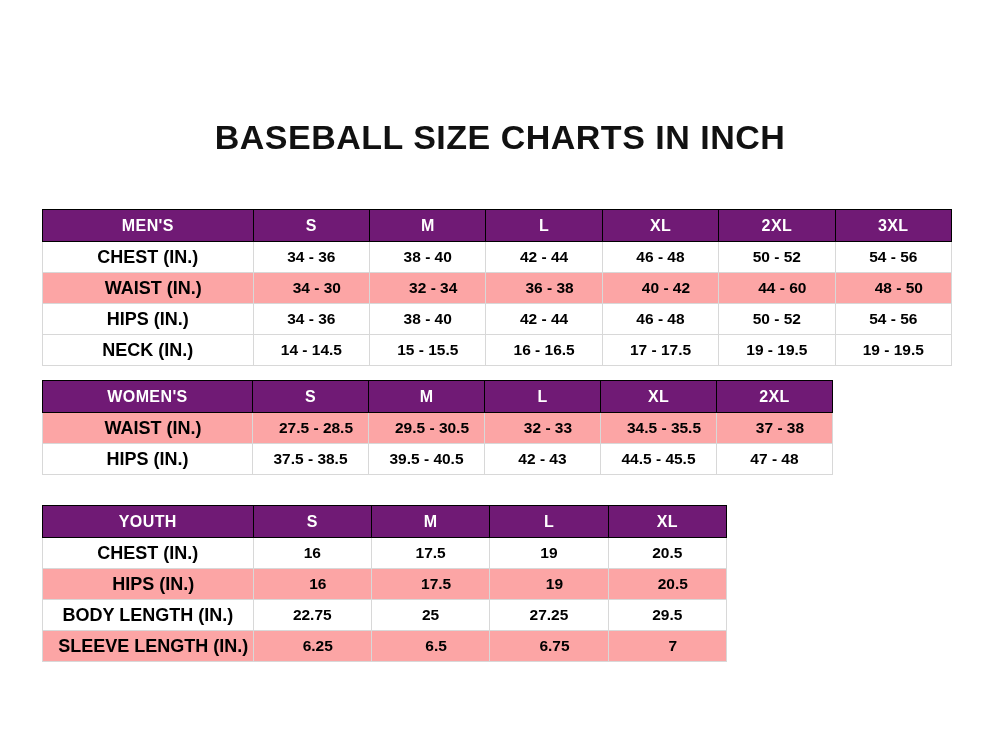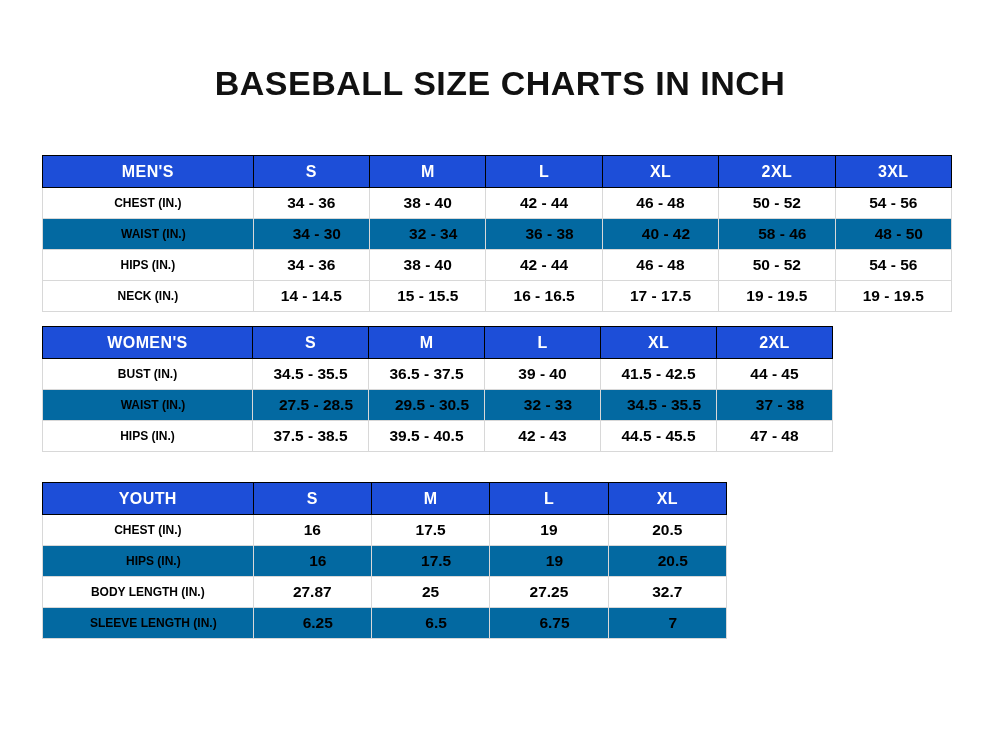--- a/index.html
+++ b/index.html
@@ -18,21 +18,21 @@
     position: relative;
     width: 1000px;
     height: 752px;
     box-sizing: border-box;
   }
   .title {
     text-align: center;
     font-size: 34px;
     font-weight: bold;
     letter-spacing: 0.5px;
-    padding-top: 64px;
+    padding-top: 118px;
     color: #111111;
   }
   .tables {
     padding: 0 42px;
     margin-top: 52px;
   }
   table {
     border-collapse: collapse;
     table-layout: fixed;
     font-size: 15.5px;
@@ -43,36 +43,36 @@
   table.youth { width: 685px; margin-top: 30px; border-radius: 30px; }
 
   th, td {
     border: 1px solid #d8d8d8;
     text-align: center;
     height: 30px;
     padding: 0 4px;
     white-space: nowrap;
   }
   thead th {
-    background: #1d4ed8;
+    background: #701a75;
     color: #ffffff;
     border: 1px solid #000000;
     height: 31px;
     font-size: 16px;
     letter-spacing: 0.4px;
   }
   tbody td {
     background: #ffffff;
   }
   tbody tr.alt td {
-    background: #0369a1;
+    background: #fca5a5;
     padding-left: 15px;
   }
   tbody td.rowhead {
-    font-size: 12px;
+    font-size: 18px;
   }
   .mens col.label { width: 210px; }
   .mens col.val { width: 116px; }
   .womens col.label { width: 210px; }
   .womens col.val { width: 116px; }
   .youth col.label { width: 210px; }
   .youth col.val { width: 118px; }
 </style>
 </head>
 <body>
@@ -113,21 +113,21 @@
           <td>46 - 48</td>
           <td>50 - 52</td>
           <td>54 - 56</td>
         </tr>
         <tr class="alt">
           <td class="rowhead">WAIST (IN.)</td>
           <td>34 - 30</td>
           <td>32 - 34</td>
           <td>36 - 38</td>
           <td>40 - 42</td>
-          <td>58 - 46</td>
+          <td>44 - 60</td>
           <td>48 - 50</td>
         </tr>
         <tr>
           <td class="rowhead">HIPS (IN.)</td>
           <td>34 - 36</td>
           <td>38 - 40</td>
           <td>42 - 44</td>
           <td>46 - 48</td>
           <td>50 - 52</td>
           <td>54 - 56</td>
@@ -157,28 +157,20 @@
         <tr>
           <th>WOMEN'S</th>
           <th>S</th>
           <th>M</th>
           <th>L</th>
           <th>XL</th>
           <th>2XL</th>
         </tr>
       </thead>
       <tbody>
-        <tr>
-          <td class="rowhead">BUST (IN.)</td>
-          <td>34.5 - 35.5</td>
-          <td>36.5 - 37.5</td>
-          <td>39 - 40</td>
-          <td>41.5 - 42.5</td>
-          <td>44 - 45</td>
-        </tr>
         <tr class="alt">
           <td class="rowhead">WAIST (IN.)</td>
           <td>27.5 - 28.5</td>
           <td>29.5 - 30.5</td>
           <td>32 - 33</td>
           <td>34.5 - 35.5</td>
           <td>37 - 38</td>
         </tr>
         <tr>
           <td class="rowhead">HIPS (IN.)</td>
@@ -218,24 +210,24 @@
         </tr>
         <tr class="alt">
           <td class="rowhead">HIPS (IN.)</td>
           <td>16</td>
           <td>17.5</td>
           <td>19</td>
           <td>20.5</td>
         </tr>
         <tr>
           <td class="rowhead">BODY LENGTH (IN.)</td>
-          <td>27.87</td>
+          <td>22.75</td>
           <td>25</td>
           <td>27.25</td>
-          <td>32.7</td>
+          <td>29.5</td>
         </tr>
         <tr class="alt">
           <td class="rowhead">SLEEVE LENGTH (IN.)</td>
           <td>6.25</td>
           <td>6.5</td>
           <td>6.75</td>
           <td>7</td>
         </tr>
       </tbody>
     </table>

